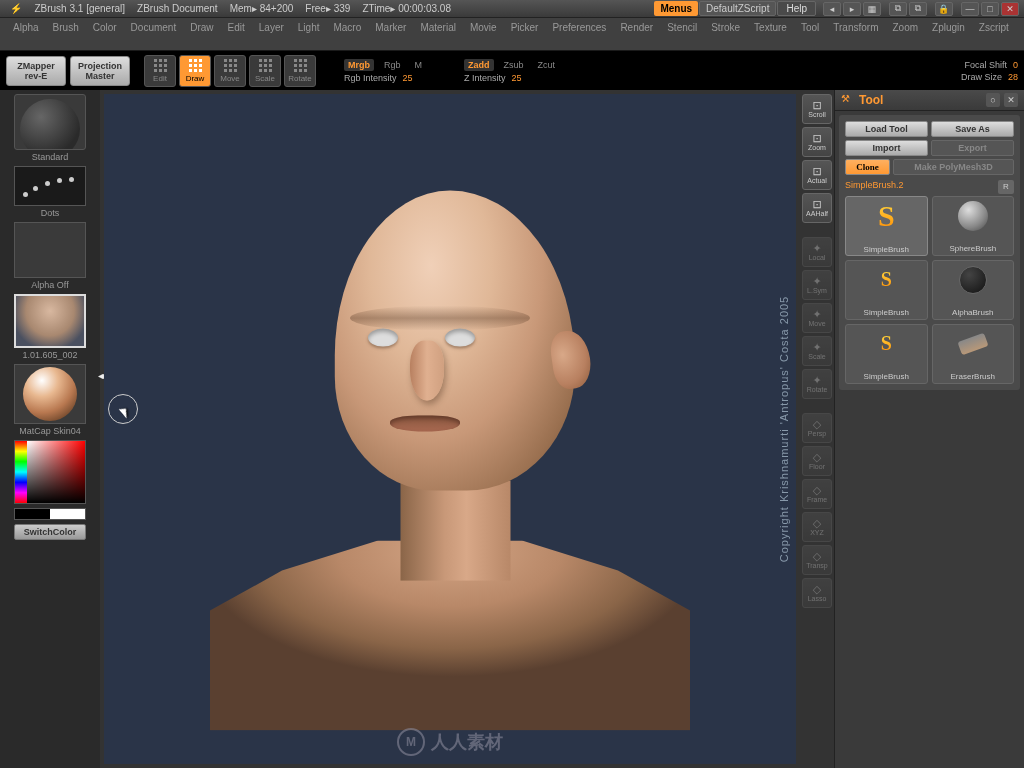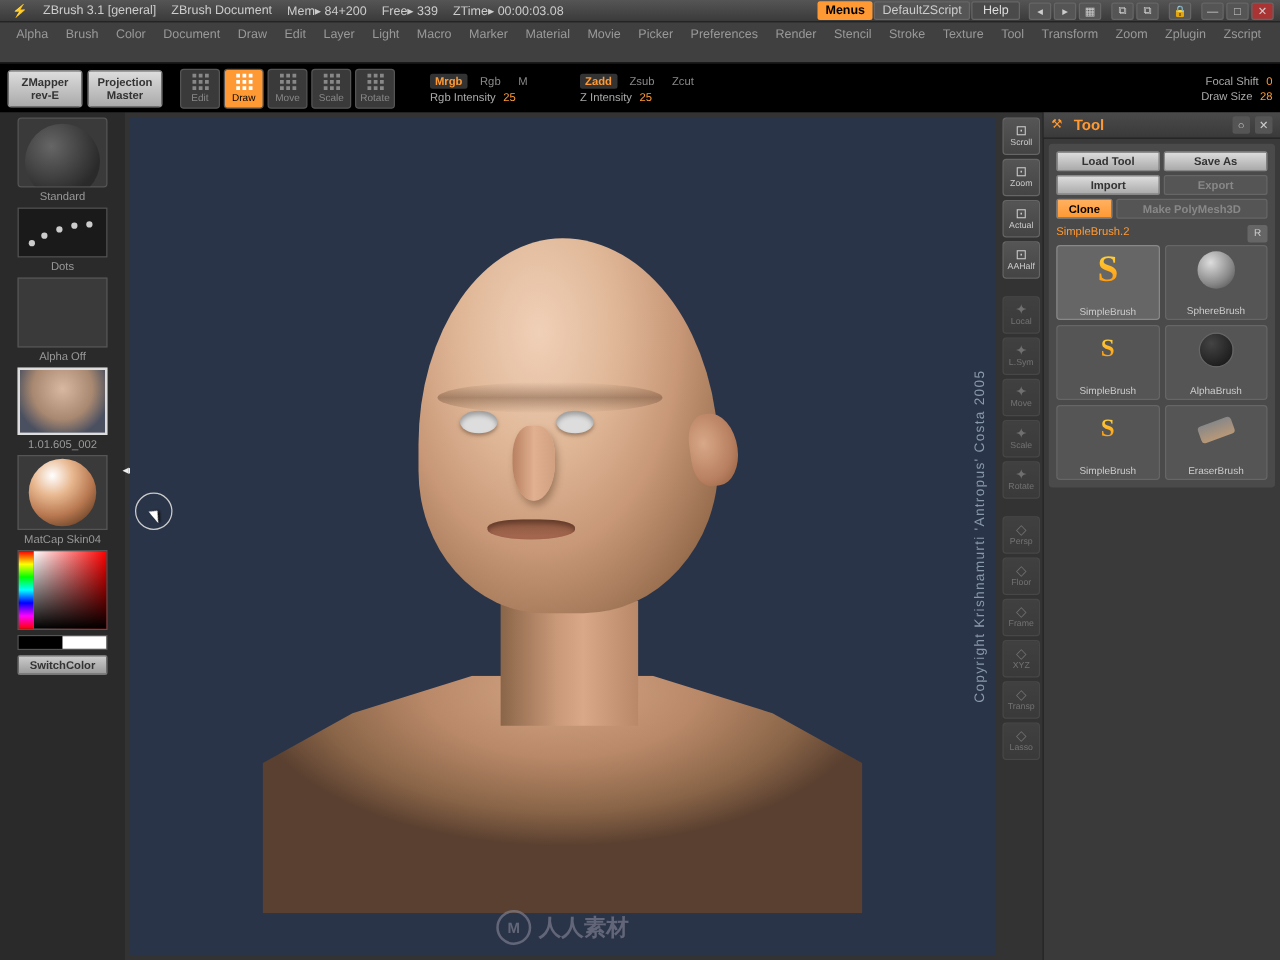--- a/index.html
+++ b/index.html
@@ -81,21 +81,21 @@
 
 .tool-panel { width: 190px; background: #3a3a3a; border-left: 1px solid #222; }
 .tp-header { background: linear-gradient(#4a4a4a,#3a3a3a); padding: 3px 6px; display: flex; align-items: center; gap: 4px; border-bottom:1px solid #222; }
 .tp-title { color: #ff9933; font-size: 12px; font-weight: bold; flex:1; }
 .tp-header-icon { width:14px; height:14px; color:#ff9933; }
 .tp-close { width:14px; height:14px; background:#555; border-radius:2px; color:#ccc; text-align:center; font-size:9px; line-height:14px; }
 .tp-body { padding: 6px; background:#4a4a4a; margin:4px; border-radius:3px; }
 .tp-btn-row { display: flex; gap: 3px; margin-bottom: 3px; }
 .tp-btn { flex: 1; background: linear-gradient(#ddd,#aaa); color: #333; border: 1px solid #888; border-radius: 2px; padding: 2px; font-size: 9px; text-align: center; font-weight:bold; }
 .tp-btn.dim { background: #555; color: #888; border-color:#666; }
-.tp-btn.orange { background: linear-gradient(#ffb060,#ff9933); color:#000; }
+.tp-btn.orange { background: linear-gradient(#ffb060,#ff9933); color:#000;font-family:Liberation Serif, serif; }
 .tp-tool-label { color: #ff9933; font-size: 9px; padding: 2px 0; display:flex; }
 .tp-tool-label-r { width:16px; height:14px; background:#666; border-radius:2px; color:#ccc; text-align:center; font-size:8px; line-height:14px; margin-left:auto; }
 .tp-grid { display: grid; grid-template-columns: 1fr 1fr; gap: 4px; }
 .tp-tool { background: #555; border: 1px solid #666; border-radius: 3px; padding: 2px; display: flex; flex-direction: column; align-items: center; height: 60px; }
 .tp-tool.active { background:#666; border-color:#888; }
 .tp-tool-icon { flex: 1; display: flex; align-items: center; justify-content: center; width:100%; }
 .tp-tool-text { font-size: 8px; color: #ccc; margin-top: 12px; }
 .simple-s { font-size:30px; font-weight:bold; background:linear-gradient(#ffdd44,#ff8800); -webkit-background-clip:text; color:transparent; font-family:Georgia,serif; }
 .simple-s.small { font-size:20px; }
 .sphere-icon { width:30px; height:30px; border-radius:50%; background:radial-gradient(circle at 35% 30%, #ddd, #888 60%, #444); }

